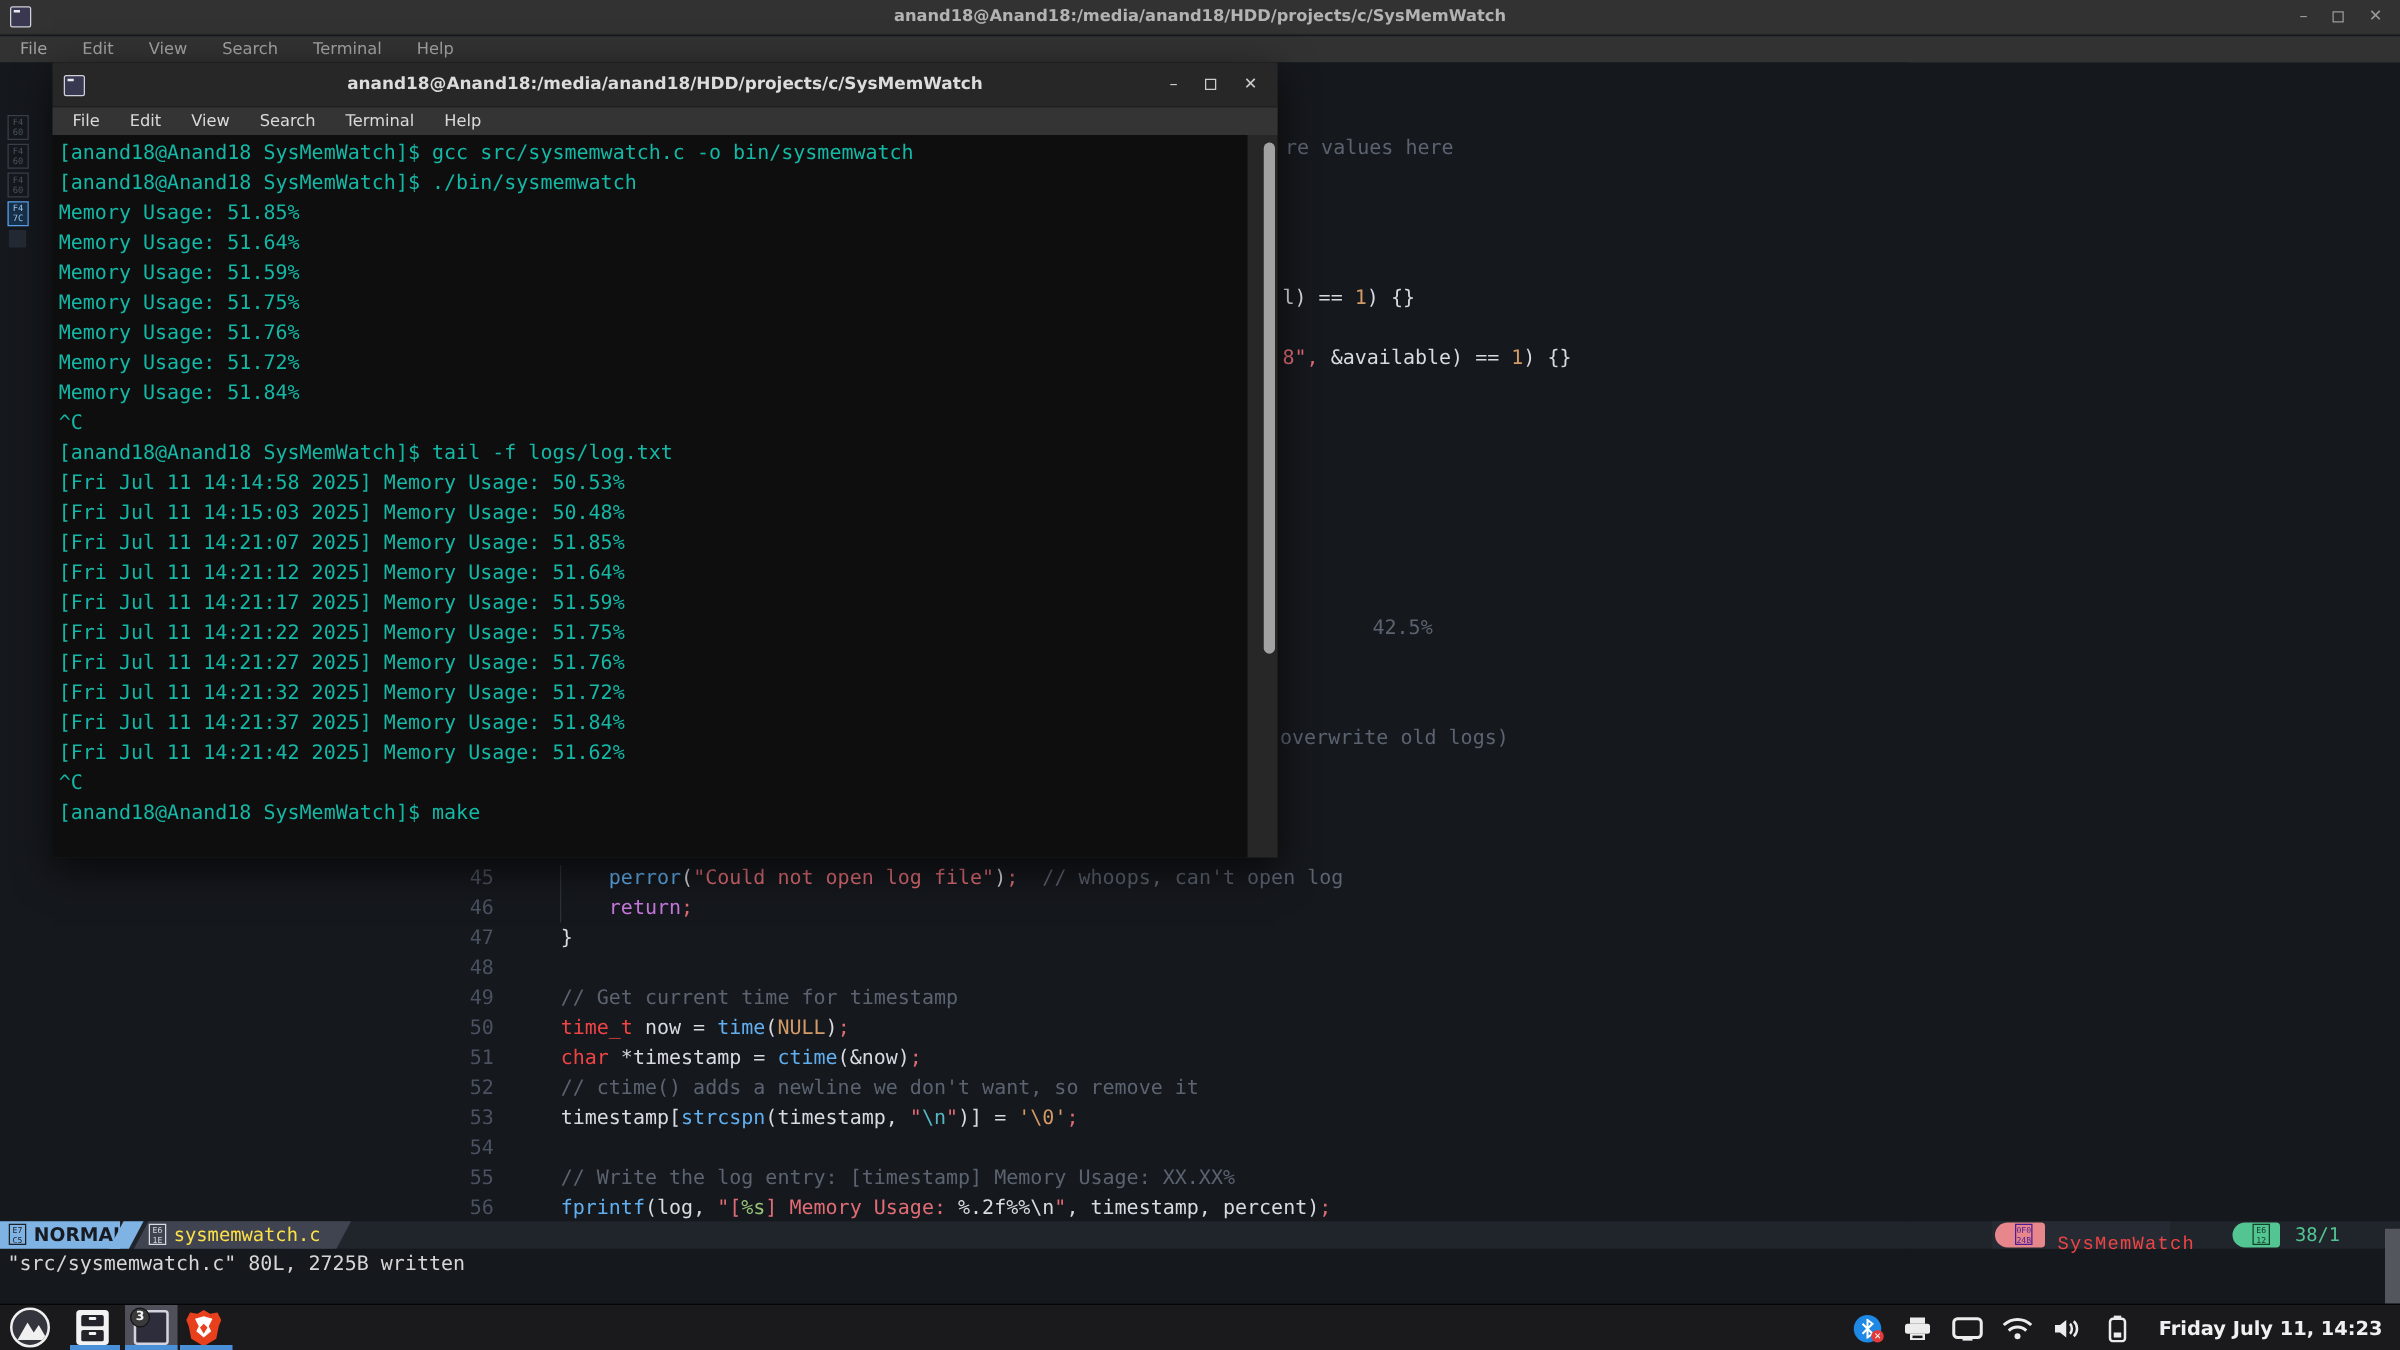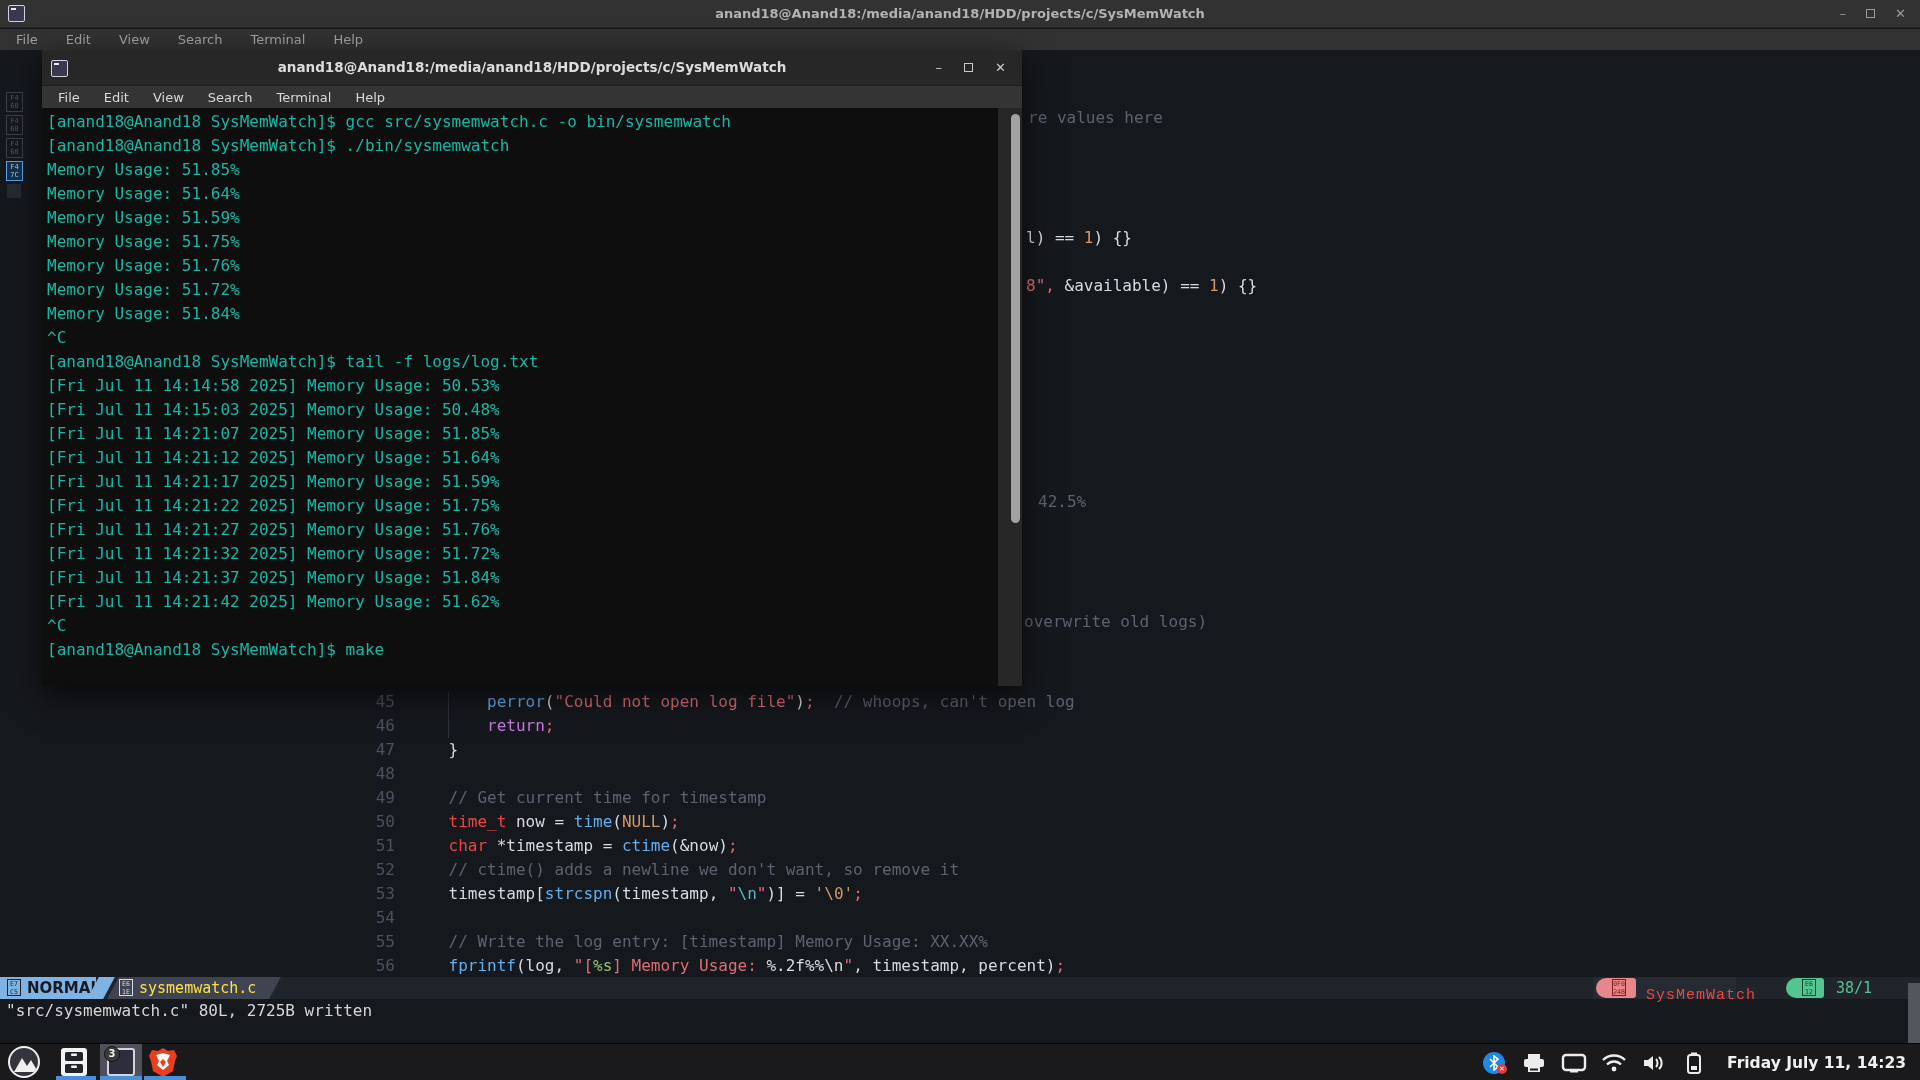--- a/index.html
+++ b/index.html
@@ -29,22 +29,22 @@
           color:#4d545f; text-align:center; padding-top:1px; }
   .sbox.active { border-color:#5ca0e8; color:#9ec7f0; background:#173049; }
   #sbox-0 { top:42px; } #sbox-1 { top:65px; } #sbox-2 { top:88px; } #sbox-3 { top:111px; }
   #sign-dim { position:absolute; left:7px; top:134px; width:14px; height:14px; background:#242a33; }
 
   
   .frag { position:absolute; font-family:"DejaVu Sans Mono", monospace; font-size:16px; line-height:24px; white-space:pre; color:#d7dae0; }
   #frag-0 { left:1028px; top:56px; }
   #frag-1 { left:1026px; top:176px; }
   #frag-2 { left:1026px; top:224px; }
-  #frag-3 { left:1038px; top:440px; }
-  #frag-4 { left:1024px; top:560px; }
+  #frag-3 { left:1098px; top:440px; }
+  #frag-4 { left:1024px; top:528px; }
 
   
   #code { position:absolute; left:0; top:640px; width:1920px; }
   .cline { height:24px; white-space:pre; font-family:"DejaVu Sans Mono", monospace; font-size:16px; line-height:24px; color:#d7dae0; }
   .lnum { display:inline-block; width:395px; text-align:right; color:#4a5160; }
   .ctext { margin-left:15px; }
   #indent-guide { position:absolute; left:448px; top:642px; width:1px; height:46px; background:#2d323c; }
 
   
   .cm  { color:#5c6370; }
@@ -63,21 +63,21 @@
   #sl-mode .sl-text { position:absolute; left:27px; top:2px; font-size:15px; font-weight:bold; color:#171b21; }
   #sl-file { position:absolute; left:113px; top:0; width:162px; height:22px; }
   #sl-file::before { content:""; position:absolute; inset:0; background:#3f4450; transform:skewX(-28deg); }
   #sl-file .sl-text { position:absolute; left:26px; top:2px; font-size:15px; color:#fde047; font-family:"DejaVu Sans Mono", monospace; }
   .gbox { position:absolute; width:14px; height:17px; border:1px solid currentColor;
           font-family:"DejaVu Sans Mono", monospace; font-size:6.5px; line-height:7.5px; text-align:center; padding-top:1px; }
   #sl-mode .gbox { left:7px; top:2px; color:#1d2127; }
   #sl-file .gbox { left:6px; top:2px; color:#d8dbe0; }
   #sl-proj-bg { position:absolute; left:1594px; top:0; width:142px; height:22px; background:#262b33; }
   .pill { position:absolute; top:1px; height:20px; border-radius:10px 3px 3px 10px; }
-  #pill-red { left:1596px; width:40px; background:#e8878b; color:#7f1d1d; }
+  #pill-red { left:1596px; width:40px; background:#e8878b; color:#4c1d95; }
   #pill-green { left:1786px; width:38px; background:#52c593; color:#134229; }
   .pill .gbox { left:16px; top:1px; }
   #sl-proj { position:absolute; left:1646px; top:10px; font-size:15px; color:#ef4444; font-family:Liberation Mono, monospace; letter-spacing:1px; }
   #sl-pos { position:absolute; left:1836px; top:2px; font-size:15px; color:#52c593; font-family:"DejaVu Sans Mono", monospace; }
   #right-strip { position:absolute; left:1908px; top:983px; width:12px; height:60px; background:#53565c; }
 
   
   #cmdline { position:absolute; left:6px; top:1001px; font-family:"DejaVu Sans Mono", monospace; font-size:16px; color:#d6d6d6; white-space:pre; }
 
   

